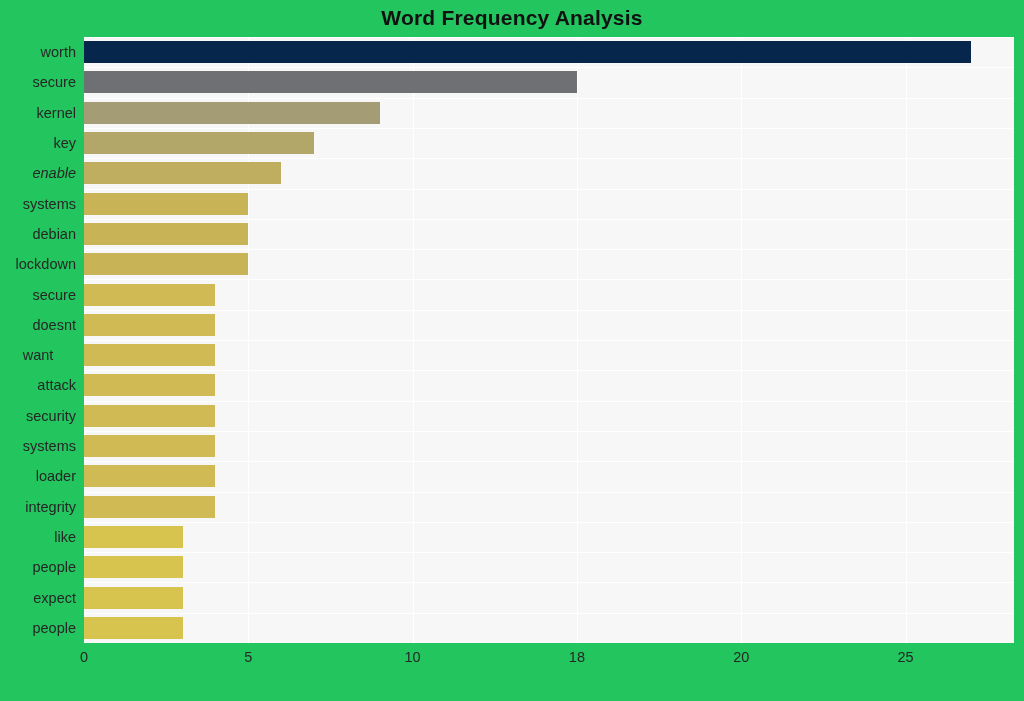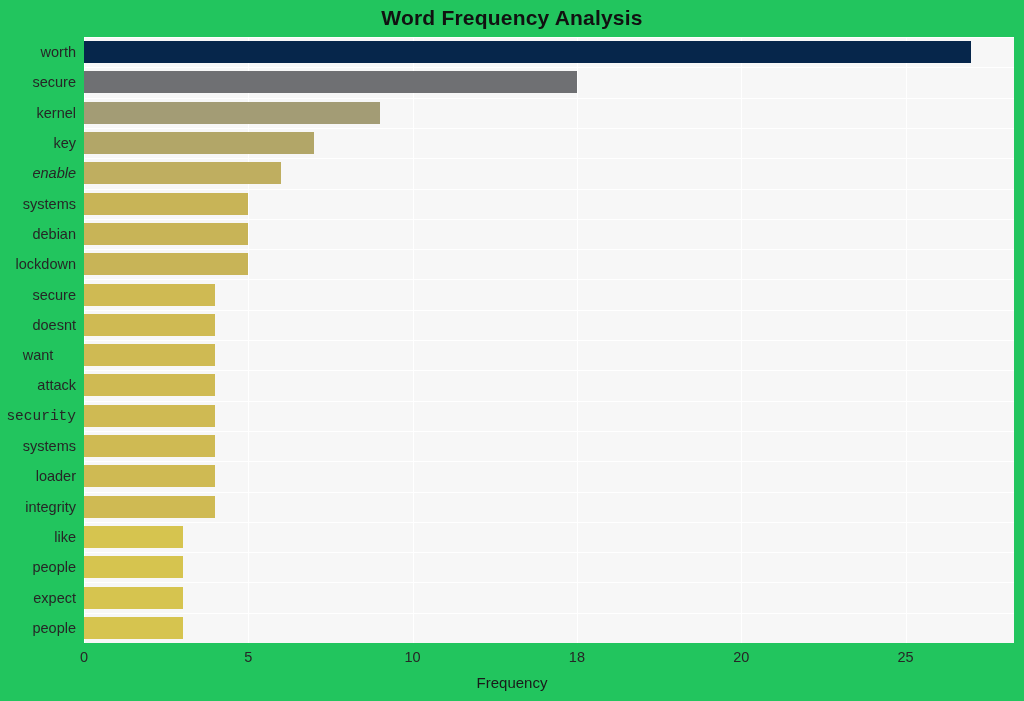--- a/index.html
+++ b/index.html
@@ -168,34 +168,33 @@
       <div class="ytick-label" style="top: 68.75px;">kernel</div>
       <div class="ytick-label" style="top: 99.05px;">key</div>
       <div class="ytick-label" style="top: 129.35px; font-style: italic;">enable</div>
       <div class="ytick-label" style="top: 159.65px;">systems</div>
       <div class="ytick-label" style="top: 189.95px;">debian</div>
       <div class="ytick-label" style="top: 220.25px;">lockdown</div>
       <div class="ytick-label" style="top: 250.55px;">secure</div>
       <div class="ytick-label" style="top: 280.85px;">doesnt</div>
       <div class="ytick-label" style="top: 311.15px; text-align: center;">want</div>
       <div class="ytick-label" style="top: 341.45px;">attack</div>
-      <div class="ytick-label" style="top: 371.75px; font-family: Liberation Mono, monospace;">security</div>
+      <div class="ytick-label" style="top: 371.75px;">security</div>
       <div class="ytick-label" style="top: 402.05px;">systems</div>
       <div class="ytick-label" style="top: 432.35px;">loader</div>
       <div class="ytick-label" style="top: 462.65px; margin-left: 28px;">integrity</div>
       <div class="ytick-label" style="top: 492.95px;">like</div>
       <div class="ytick-label" style="top: 523.25px;">people</div>
       <div class="ytick-label" style="top: 553.55px;">expect</div>
       <div class="ytick-label" style="top: 583.85px;">people</div>
     </div>
 
   <div id="xlabels">
       <div class="xtick-label" style="left: 0px;">0</div>
       <div class="xtick-label" style="left: 164.311px;">5</div>
       <div class="xtick-label" style="left: 328.622px;">10</div>
       <div class="xtick-label" style="left: 492.933px;">18</div>
       <div class="xtick-label" style="left: 657.244px;">20</div>
       <div class="xtick-label" style="left: 821.555px;">25</div>
     </div>
 
-  <div id="xaxis-title">Frequency</div>
 
 </div>
 
 </body></html>

